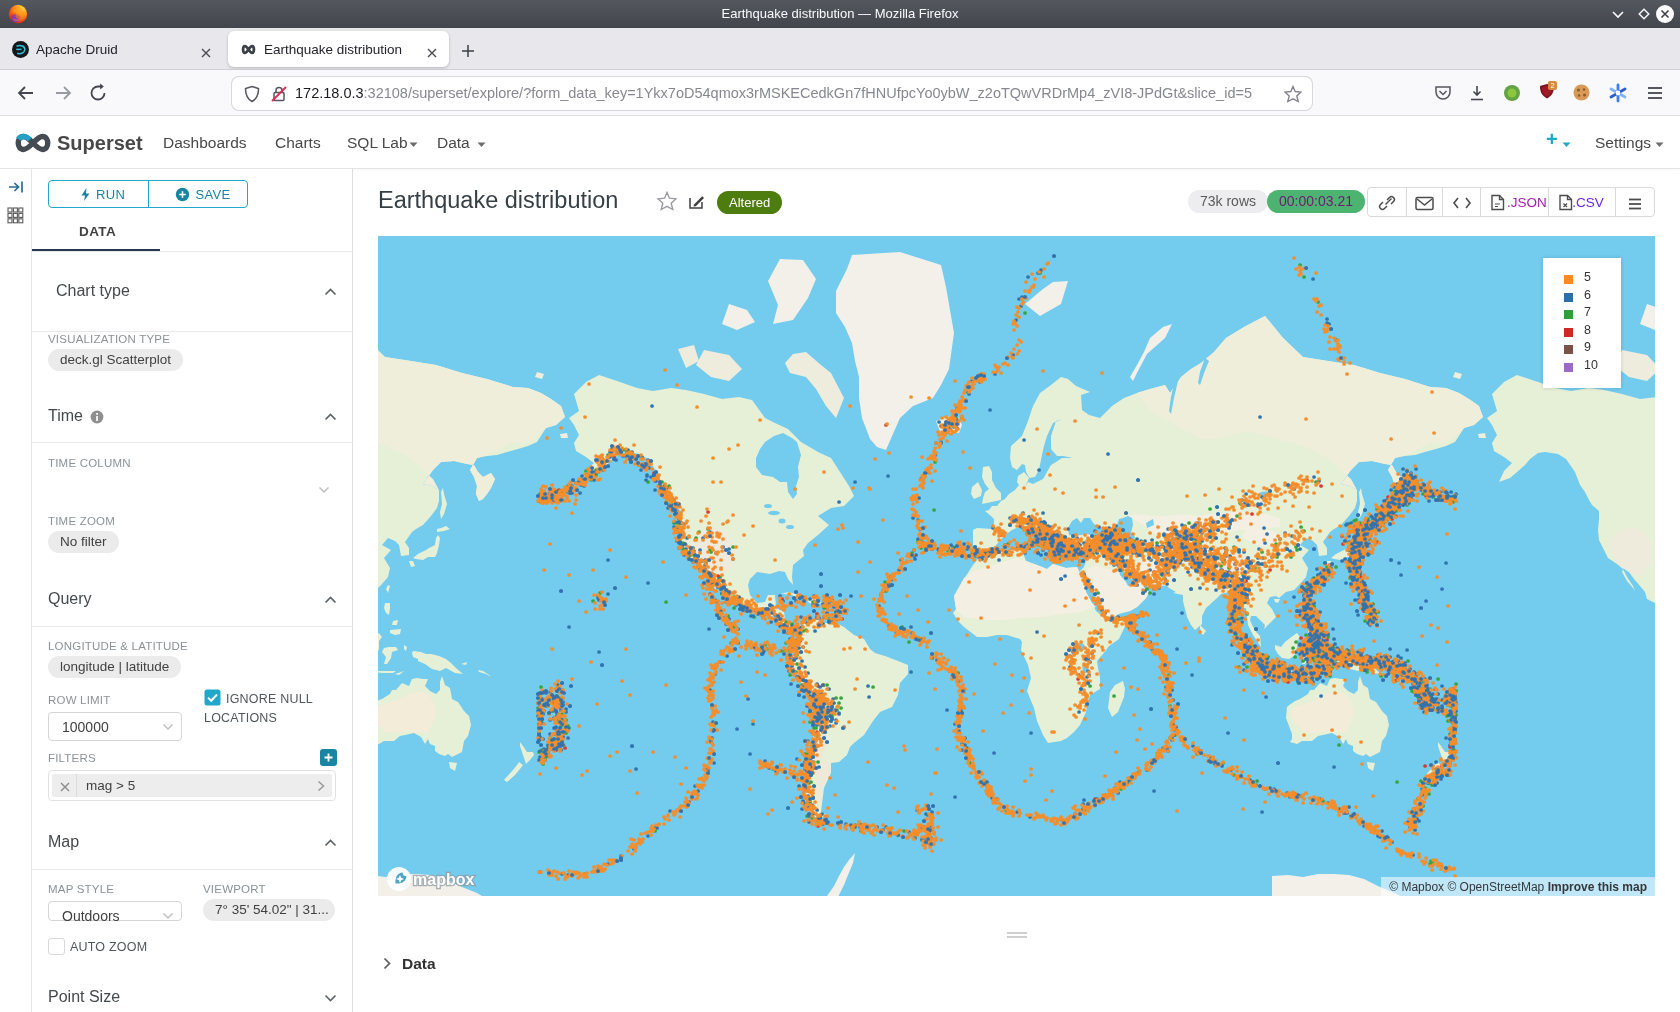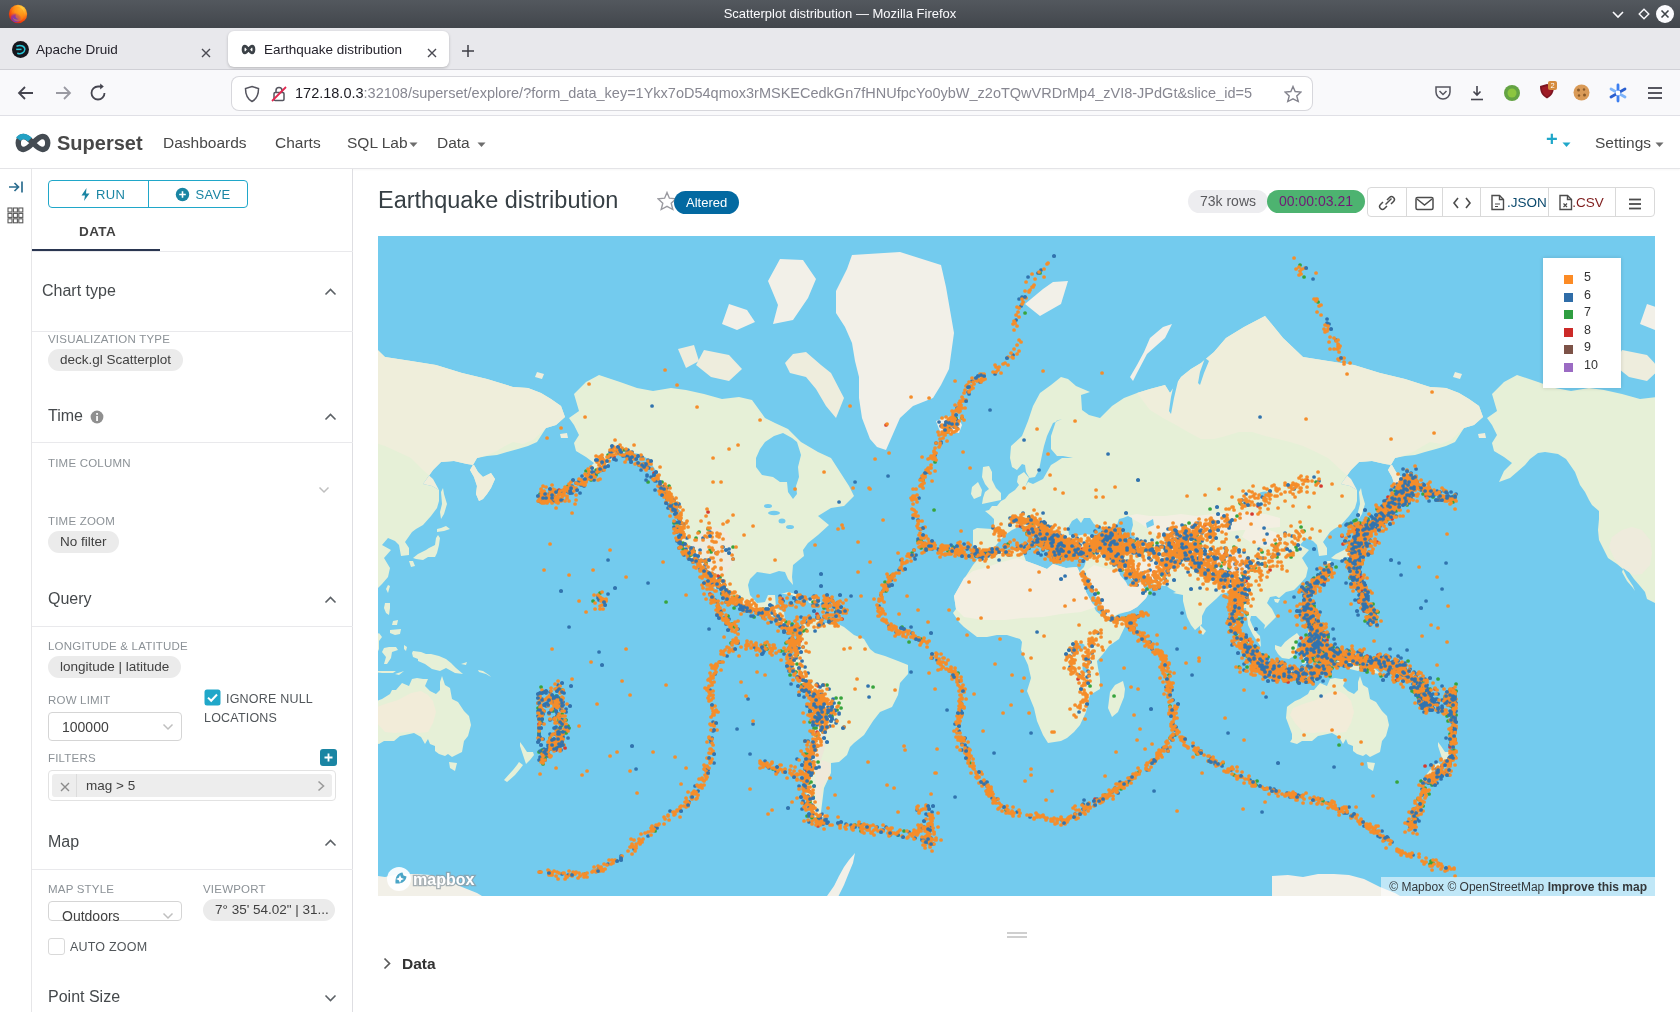--- a/index.html
+++ b/index.html
@@ -54,21 +54,21 @@
         <radialGradient id="fx2" cx="40%" cy="75%" r="55%">
           <stop offset="0%" stop-color="#6549c4"></stop>
           <stop offset="60%" stop-color="#8d2ea8" stop-opacity=".85"></stop>
           <stop offset="100%" stop-color="#8d2ea8" stop-opacity="0"></stop>
         </radialGradient>
       </defs>
       <circle cx="10" cy="10" r="9.2" fill="url(#fx1)"></circle>
       <circle cx="8.5" cy="12.5" r="6" fill="url(#fx2)"></circle>
       <path d="M10 2.8 C6 2.8 3.8 6.5 3.8 9.5 C4.6 7.2 6.2 6.2 8 6.4 C7 7.8 7.2 9.2 8.3 9.9 C6.6 11.8 7.8 14.8 10.6 14.9 C8 16.2 5.4 15 4.5 12.5 C4.8 15.8 7.4 17.6 10.2 17.4 C13.8 17.2 16.2 14.2 16.1 10.6 C15.9 5.8 13 3 10 2.8Z" fill="#ff8a0d" opacity=".5"></path>
     </svg>
-    <div class="abs" id="titletext">Scatterplot distribution — Mozilla Firefox</div>
+    <div class="abs" id="titletext">Earthquake distribution — Mozilla Firefox</div>
     <svg class="abs" style="left:1611px;top:9px" width="14" height="10" viewBox="0 0 14 10">
       <polyline points="2,3 7.0,8 12,3" fill="none" stroke="#fbfbfe" stroke-width="1.6"></polyline>
     </svg>
     <svg class="abs" style="left:1637px;top:7px" width="14" height="14" viewBox="0 0 14 14">
       <rect x="3.6" y="3.6" width="6.8" height="6.8" fill="none" stroke="#fbfbfe" stroke-width="1.4" transform="rotate(45 7 7)"></rect>
     </svg>
     <svg class="abs" style="left:1655px;top:4px" width="20" height="20" viewBox="0 0 20 20">
       <circle cx="10" cy="10" r="9" fill="#fbfbfe"></circle>
       <path d="M6.5 6.5 L13.5 13.5 M13.5 6.5 L6.5 13.5" stroke="#3e4349" stroke-width="1.6"></path>
     </svg>
@@ -217,21 +217,21 @@
         <svg class="abs" style="left:26px;top:6.5px" width="15" height="15" viewBox="0 0 15 15">
           <circle cx="7.5" cy="7.5" r="6.7" fill="#1a85a3"></circle>
           <path d="M7.5 4.2 V10.8 M4.2 7.5 H10.8" stroke="#fff" stroke-width="1.6"></path>
         </svg>
         <span style="position:absolute;left:47px;top:6px;font-size:13px;font-weight:normal;color:#1a85a3;letter-spacing:.3px">SAVE</span>
       </div>
     </div>
     <div class="abs" style="left:47px;top:55px;font-size:13.5px;font-weight:bold;color:#424242;letter-spacing:.4px">DATA</div>
     <div class="abs" style="left:0;top:79.5px;width:128px;height:3px;background:#2a3651"></div>
     <div class="abs divider" style="top:82px"></div>
-    <div class="abs seclbl" style="left:10px;top:113px">Chart type</div>
+    <div class="abs seclbl" style="left:24px;top:113px">Chart type</div>
     <svg class="abs" style="left:292px;top:119px" width="13" height="8" viewBox="0 0 13 8">
       <polyline points="1.5,6.5 6.5,1.5 11.5,6.5" fill="none" stroke="#5c6166" stroke-width="1.6"></polyline>
     </svg>
     <div class="abs divider" style="top:161.5px"></div>
     <div class="abs lbl" style="left:16px;top:164px">VISUALIZATION TYPE</div>
     <div class="abs pill" style="left:16px;top:180px">deck.gl Scatterplot</div>
     <div class="abs seclbl" style="left:16px;top:238px">Time</div>
     <svg class="abs" style="left:292px;top:244px" width="13" height="8" viewBox="0 0 13 8">
       <polyline points="1.5,6.5 6.5,1.5 11.5,6.5" fill="none" stroke="#5c6166" stroke-width="1.6"></polyline>
     </svg>
@@ -308,21 +308,21 @@
     </svg>
   </div>
 <div class="abs" style="left:378px;top:187px;font-size:23.5px;color:#363f44">Earthquake distribution</div>
 <svg class="abs" style="left:657px;top:191px" width="20" height="20" viewBox="0 0 20 20">
     <path d="M10.0 1.5 L12.4 7.199999999999999 L19 7.800000000000001 L14.2 12.2 L15.8 18.5 L10.0 15.4 L4.2 18.5 L5.8 12.2 L1 7.800000000000001 L7.6 7.199999999999999Z" fill="none" stroke="#9a9aa0" stroke-width="1.4"></path>
   </svg>
 <svg class="abs" style="left:687px;top:193px" width="18" height="18" viewBox="0 0 18 18">
     <path d="M3 5 V15 H15 V9" fill="none" stroke="#3f3f3f" stroke-width="1.5"></path>
     <path d="M7 11.5 L15.2 3.2 L17 5 L8.8 13.2 L6.6 13.6Z" fill="#3f3f3f"></path>
   </svg>
-<div class="abs hpill" style="left:674px;top:191px;background:#0369a1;color:#fff;font-size:13px">Altered</div>
+<div class="abs hpill" style="left:717px;top:191px;background:#4d7c0f;color:#fff;font-size:13px">Altered</div>
 <div class="abs hpill" style="left:1188px;top:190px;background:#ededf0;color:#5a5a5e">73k rows</div>
 <div class="abs hpill" style="left:1267px;top:190px;background:#4db370;color:#701a75">00:00:03.21</div>
 <div class="abs" id="btngroup" style="left:1367px;top:187px;width:288px">
     <div class="bcell" style="width:39px;position:relative">
       <svg class="abs" style="left:10px;top:6px" width="18" height="18" viewBox="0 0 18 18">
         <g fill="none" stroke="#4c4c4c" stroke-width="1.5">
           <path d="M7.5 10.5 L13.5 4.5"></path>
           <path d="M9 6 L11.5 3.5 A2.8 2.8 0 0 1 15.5 7.5 L13 10"></path>
           <path d="M9 12 L6.5 14.5 A2.8 2.8 0 0 1 2.5 10.5 L5 8"></path>
         </g>
@@ -341,29 +341,29 @@
           <polyline points="14,2 18,7 14,12"></polyline>
         </g>
       </svg>
     </div>
     <div class="bcell" style="width:68px;position:relative">
       <svg class="abs" style="left:9px;top:6px" width="15" height="17" viewBox="0 0 15 17">
         <path d="M2 1.5 H9.5 L13.5 5.5 V15.5 H2Z" fill="none" stroke="#4c4c4c" stroke-width="1.4"></path>
         <path d="M9.5 1.5 V5.5 H13.5" fill="none" stroke="#4c4c4c" stroke-width="1.4"></path>
         <path d="M5 10 H10 M5 12.5 H8" stroke="#4c4c4c" stroke-width="1.2"></path>
       </svg>
-      <span style="margin-left:25px;font-size:13.5px;color:#0c4a6e">.JSON</span>
+      <span style="margin-left:25px;font-size:13.5px;color:#a21caf">.JSON</span>
     </div>
     <div class="bcell" style="width:67px;position:relative">
       <svg class="abs" style="left:9px;top:6px" width="15" height="17" viewBox="0 0 15 17">
         <path d="M2 1.5 H9.5 L13.5 5.5 V15.5 H2Z" fill="none" stroke="#4c4c4c" stroke-width="1.4"></path>
         <path d="M9.5 1.5 V5.5 H13.5" fill="none" stroke="#4c4c4c" stroke-width="1.4"></path>
         <path d="M5.5 9.5 L9 13 M9 9.5 L5.5 13" stroke="#4c4c4c" stroke-width="1.2"></path>
       </svg>
-      <span style="margin-left:12px;font-size:13.5px;color:#7f1d1d">.CSV</span>
+      <span style="margin-left:12px;font-size:13.5px;color:#6d28d9">.CSV</span>
     </div>
     <div class="bcell" style="width:38px;position:relative">
       <svg class="abs" style="left:12px;top:8px" width="14" height="16" viewBox="0 0 14 16">
         <g stroke="#4c4c4c" stroke-width="1.8">
           <path d="M1 3.5 H13"></path>
           <path d="M1 8 H13"></path>
           <path d="M1 12.5 H13"></path>
         </g>
       </svg>
     </div>

